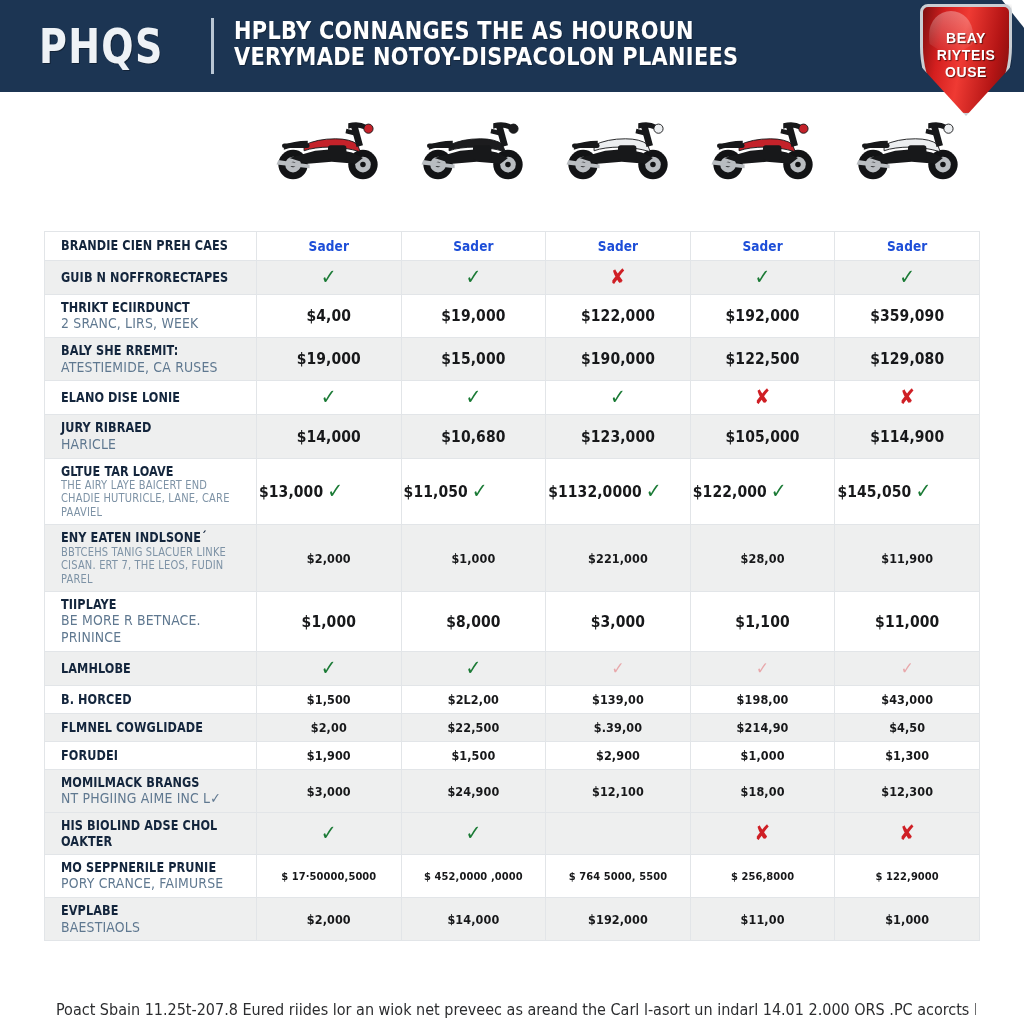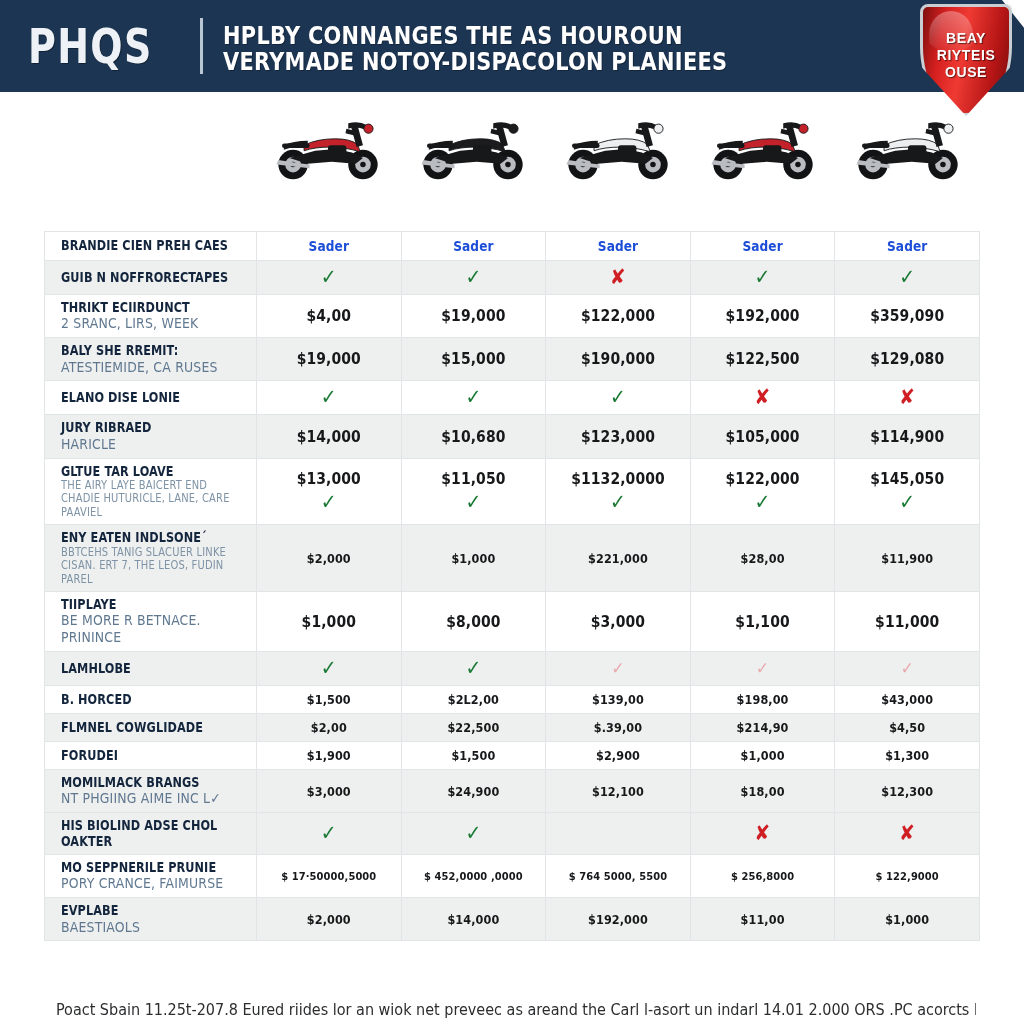--- a/index.html
+++ b/index.html
@@ -12,21 +12,21 @@
   .page { position: relative; width: 1024px; height: 1024px; background: #fff; }
 
   
   .banner {
     position: absolute; left: 0; top: 0;
     width: 1075px; height: 92px;
     background: #1c3553;
     clip-path: polygon(0 0, 1002px 0, 1075px 92px, 0 92px);
     display: flex; align-items: center;
   }
-  .banner-inner { display: flex; align-items: flex-end; padding-left: 28px; }
+  .banner-inner { display: flex; align-items: flex-start; padding-left: 39px; }
   .brand-mark {
     color: #eef2f6; font-size: 48px; font-weight: bold;
     letter-spacing: 1.5px;
     font-family: "DejaVu Sans Condensed", "Liberation Sans Narrow", "Liberation Sans", sans-serif;
     transform: scaleX(0.88);
     transform-origin: left center;
     text-shadow: 1px 1px 0 rgba(0,0,0,.35);
   }
   .brand-div {
     width: 3px; height: 56px; background: #b9c6d4;
@@ -133,21 +133,21 @@
   }
   td.val.s { font-size: 12.5px; font-weight: bold; }
   td.val.xs { font-size: 11px; font-weight: bold; }
   td.val.plain { font-size: 13.5px; color: #1d4ed8; }
 
   .mark { font-size: 21px; font-weight: bold; line-height: 1; display: inline-block; }
   .mark.ok { color: #1a7a35; }
   .mark.no { color: #cf1f25; }
   .mark.faint { color: #e8a8ab; font-size: 17px; }
 
-  .stack { display: flex; flex-direction: column; align-items: center; gap: 4px; }
+  .stack { display: flex; flex-direction: row; align-items: center; gap: 4px; }
 
   
   .footer {
     position: absolute; left: 56px; top: 1000px; width: 920px;
     color: #2c2d2f; font-size: 16px; line-height: 1.3;
     font-family: "Liberation Sans Narrow", "DejaVu Sans Condensed", "Liberation Sans", sans-serif;
     white-space: nowrap; overflow: hidden;
   }
 </style>
 </head>

